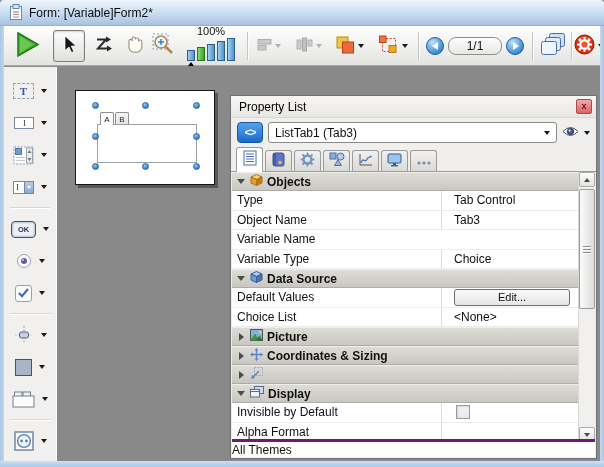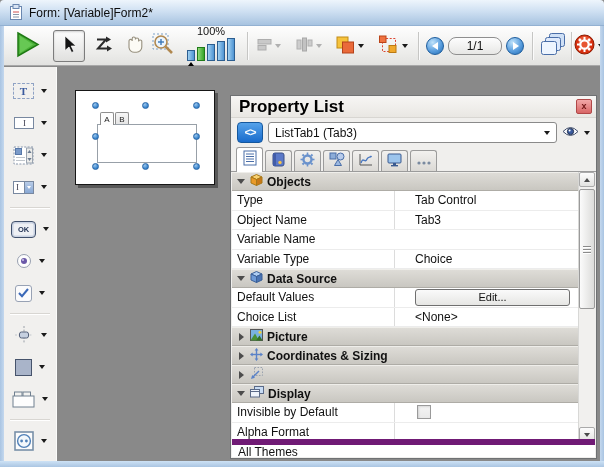--- a/index.html
+++ b/index.html
@@ -88,52 +88,52 @@
   .tab-body{position:absolute;left:21px;top:33px;width:100px;height:39px;background:#fff;border:1px solid #98a0a8;box-sizing:border-box;}
   .handle{position:absolute;width:7px;height:7px;border-radius:50%;
     background:radial-gradient(circle at 35% 30%,#9cc6ec,#3f8ad0 60%,#2a6cb0);border:1px solid #2665a8;box-sizing:border-box;}
   
   .plist{
     position:absolute;left:230px;top:95px;width:367px;height:364px;
     background:#f0efed;border:1px solid #6f7173;box-sizing:border-box;z-index:5;
   }
   .pl-title{height:21px;display:flex;align-items:center;padding:0 4px 0 8px;
     background:linear-gradient(#f7f6f4,#e9e7e3);border-bottom:1px solid #d8d6d2;}
-  .pl-title-text{flex:1;font-size:17px;color:#000;font-weight:bold;}
+  .pl-title-text{flex:1;font-size:12px;color:#000;}
   .pl-close{width:14px;height:13px;border:1px solid #b04848;border-radius:2px;
     background:linear-gradient(#f2a8a8,#d86565);color:#6e1414;font-size:9px;font-weight:bold;
     display:flex;align-items:center;justify-content:center;line-height:1;}
   .pl-selrow{height:29px;display:flex;align-items:center;gap:5px;padding:0 6px;}
   .pl-objicon{width:24px;height:19px;border-radius:4px;border:1px solid #15589e;
     background:linear-gradient(#55a2ea,#1a6ccc);color:#fff;font-weight:bold;font-size:11px;
     font-family:"Liberation Mono",monospace;display:flex;align-items:center;justify-content:center;letter-spacing:-1px;}
   .pl-combo{flex:1;height:21px;border:1px solid #8a8a8a;border-radius:3px;background:#fff;
     display:flex;align-items:center;padding:0 6px;box-sizing:border-box;}
   .pl-combo-text{flex:1;font-size:12px;}
   .pl-eye{display:flex;align-items:center;gap:2px;}
   .pl-tabs{height:25px;display:flex;align-items:flex-end;padding-left:5px;border-bottom:1px solid #9b9b9b;box-sizing:border-box;}
   .pl-tab{width:27px;height:21px;border:1px solid #9b9b9b;border-bottom:none;border-radius:3px 3px 0 0;
     background:linear-gradient(#f2f1ef,#dbd9d5);margin-right:2px;display:flex;align-items:center;justify-content:center;box-sizing:border-box;}
   .pl-tab.sel{height:25px;background:#fff;margin-bottom:-1px;padding-bottom:1px;}
   .pl-grid{position:absolute;left:1px;right:18px;top:76px;height:270px;background:#fff;overflow:hidden;}
-  .pl-row{display:flex;align-items:center;box-sizing:border-box;}
+  .pl-row{display:flex;align-items:center;box-sizing:border-box;gap:47px;}
   .pl-row.section{height:19px;background:linear-gradient(#dedcd7,#c9c7c1);
     border-top:1px solid #efeeea;border-bottom:1px solid #aeaca6;font-weight:bold;gap:4px;padding-left:4px;}
   .pl-row.prop{height:19.5px;border-bottom:1px solid #ececec;}
   .cell-label{width:162px;padding-left:5px;box-sizing:border-box;overflow:hidden;white-space:nowrap;}
-  .cell-value{flex:1;padding-left:20px;border-left:1px solid #dcdcdc;box-sizing:border-box;overflow:hidden;white-space:nowrap;height:100%;display:flex;align-items:center;}
+  .cell-value{flex:1;padding-left:12px;border-left:1px solid #dcdcdc;box-sizing:border-box;overflow:hidden;white-space:nowrap;height:100%;display:flex;align-items:center;}
   .tri-down{width:0;height:0;border-left:4px solid transparent;border-right:4px solid transparent;border-top:5px solid #4c4c4c;}
   .tri-right{width:0;height:0;border-top:4px solid transparent;border-bottom:4px solid transparent;border-left:5px solid #4c4c4c;}
   .tri-slot{width:10px;display:flex;justify-content:center;}
   .edit-btn{width:calc(100% - 8px);height:15px;margin-right:8px;border:1px solid #6f6f6f;border-radius:3px;
     background:linear-gradient(#fafafa,#e6e6e4);font-size:11px;display:flex;align-items:center;justify-content:center;}
   .pcheck{width:12px;height:12px;border:1px solid #9a9a9a;background:linear-gradient(#f4f4f4,#e9e9e9);
     box-shadow:inset 1px 1px 2px rgba(0,0,0,.12);margin-left:2px;}
   .pl-footer{position:absolute;left:1px;right:1px;bottom:1px;height:18px;background:#fff;
-    border-top:6px solid #701a75;display:flex;padding-left:6px;box-sizing:border-box;}
+    border-top:3px solid #701a75;display:flex;align-items:center;box-sizing:border-box;}
   
   .pl-scroll{position:absolute;right:1px;top:76px;width:17px;height:270px;background:#f1f0ee;border-left:1px solid #d8d8d6;box-sizing:border-box;}
   .sc-btn{position:absolute;left:0;width:16px;height:15px;border:1px solid #aaa;border-radius:2px;
     background:linear-gradient(#fcfcfc,#e3e3e1);display:flex;align-items:center;justify-content:center;box-sizing:border-box;}
   .sc-up{top:0;}
   .sc-down{bottom:0;}
   .sc-tri-up{width:0;height:0;border-left:3.5px solid transparent;border-right:3.5px solid transparent;border-bottom:4.5px solid #4a4a4a;}
   .sc-tri-down{width:0;height:0;border-left:3.5px solid transparent;border-right:3.5px solid transparent;border-top:4.5px solid #4a4a4a;}
   .sc-thumb{position:absolute;left:0;top:17px;width:16px;height:120px;border:1px solid #9a9a9a;border-radius:2px;
     background:linear-gradient(90deg,#fbfbfb,#dcdcda);box-sizing:border-box;display:flex;flex-direction:column;align-items:center;justify-content:center;gap:2px;}

